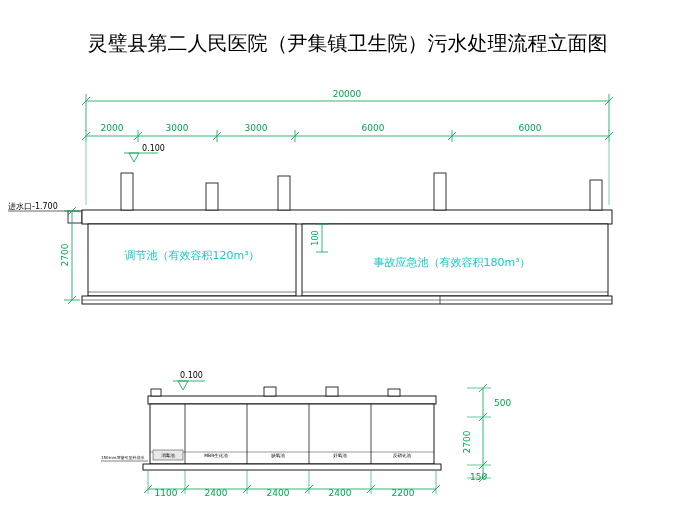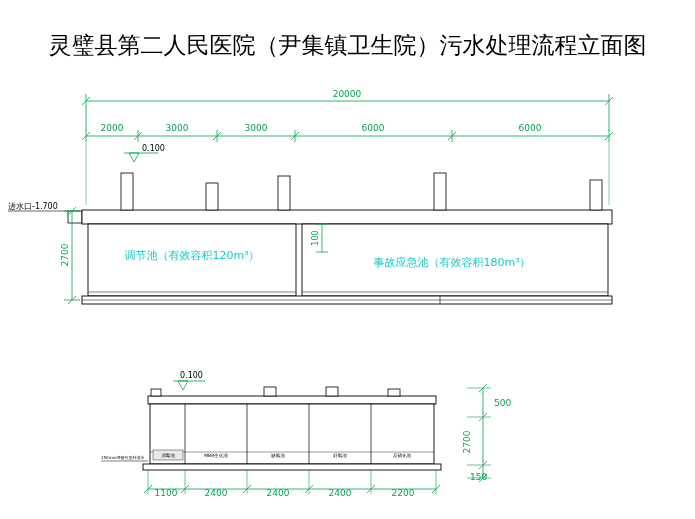--- a/index.html
+++ b/index.html
@@ -8,21 +8,21 @@
     background:#ffffff;
     font-family:"DejaVu Sans","Liberation Sans",sans-serif;
     overflow:hidden;
     position:relative;
   }
   #stage{position:absolute;left:0;top:0;width:695px;height:519px;}
   .title{
     position:absolute;
     left:0;top:30px;width:695px;
     text-align:center;
-    font-size:23px;
+    font-size:20px;
     color:#000;
     font-family:"DejaVu Sans","Liberation Sans",sans-serif;
     letter-spacing:0px;
     white-space:nowrap;
   }
   svg{position:absolute;left:0;top:0;}
   .dim-txt{font-size:9px;fill:#00a550;font-family:"DejaVu Sans","Liberation Sans",sans-serif;}
   .dim-txt-sm{font-size:8px;fill:#00a550;font-family:"DejaVu Sans","Liberation Sans",sans-serif;}
   .blk-txt{font-size:8px;fill:#000;font-family:"DejaVu Sans","Liberation Sans",sans-serif;}
   .cyan-txt{font-size:11px;fill:#17c7c7;font-family:"DejaVu Sans","Liberation Sans",sans-serif;}

